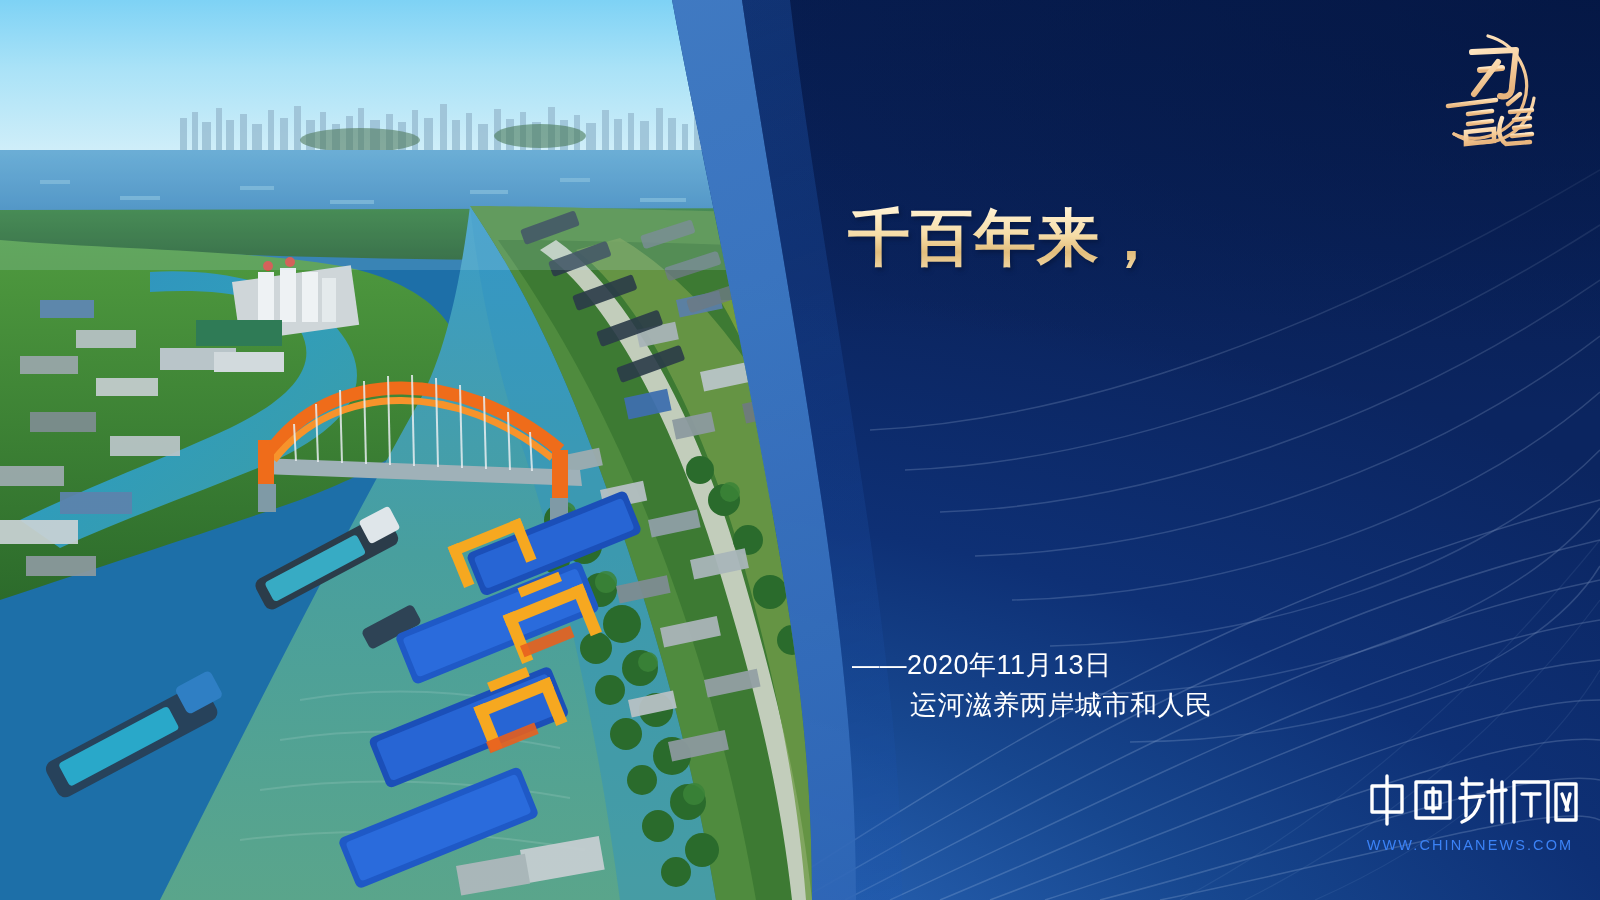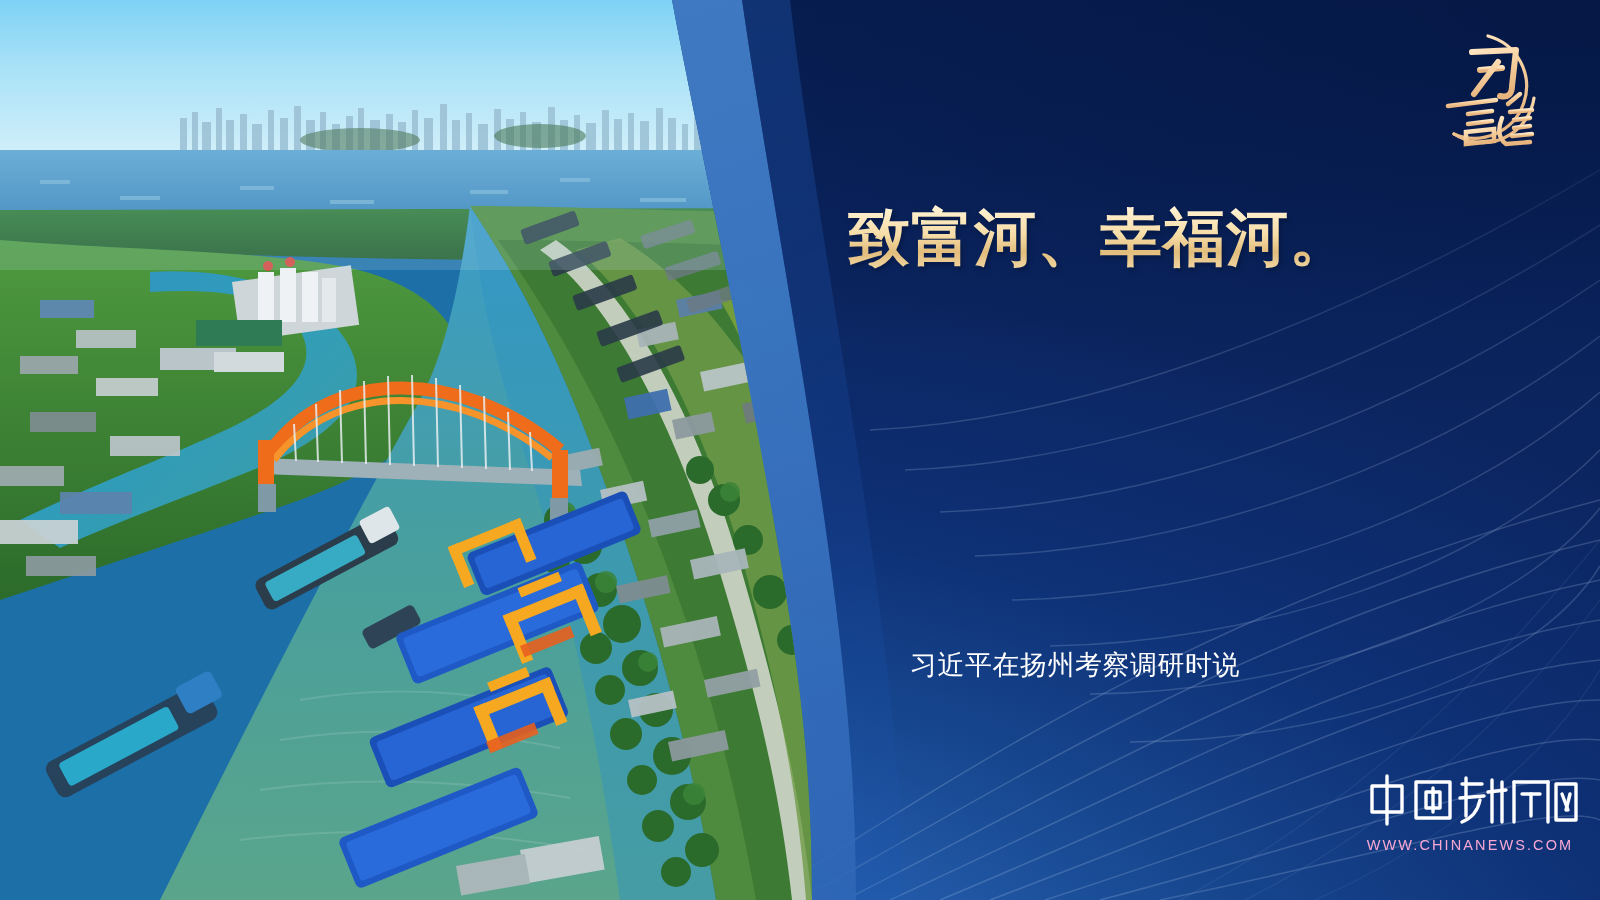--- a/index.html
+++ b/index.html
@@ -68,21 +68,21 @@
 
   
   .attrib{position:absolute;left:852px;top:645px;color:#ffffff;}
   .attrib .a1{font-size:27px;line-height:40px;letter-spacing:.5px;white-space:nowrap;}
   .attrib .a2{font-size:27px;line-height:40px;letter-spacing:.5px;white-space:nowrap;padding-left:58px;}
 
   
   .brand{position:absolute;left:1362px;top:772px;width:216px;text-align:center;}
   .brand-cn{display:block;}
   .brand-url{
-    display:block;margin-top:5px;color:#f9a8d4;font-size:14.5px;letter-spacing:2.1px;
+    display:block;margin-top:5px;color:#3b82f6;font-size:14.5px;letter-spacing:2.1px;
     font-family:"Liberation Sans","DejaVu Sans",sans-serif;
   }
 </style>
 </head>
 <body>
 
 <div id="poster">
 
   <div class="bg-base"></div>
 
@@ -470,25 +470,26 @@
         <path d="M86,88 L108,86"></path>
         <path d="M90,96 L106,94"></path>
         <path d="M90,104 L106,102"></path>
         <path d="M88,112 L108,110"></path>
         <path d="M78,94 C74,104 74,114 82,120 L106,118"></path>
       </g>
     </svg>
   </div>
 
   <div class="quote">
-    <div class="qline">致富河、幸福河。</div>
+    <div class="qline">千百年来，</div>
   </div>
 
   <div class="attrib">
-    <div class="a2">习近平在扬州考察调研时说</div>
+    <div class="a1">——2020年11月13日</div>
+    <div class="a2">运河滋养两岸城市和人民</div>
   </div>
 
   <div class="brand">
     <span class="brand-cn">
       <svg viewBox="0 0 216 56" width="216" height="56">
         <g fill="none" stroke="#ffffff" stroke-width="3.4" stroke-linecap="round" stroke-linejoin="round">
 
           <path d="M10,14 L40,14 L40,40 L10,40 Z"></path>
           <path d="M25,4 L25,52"></path>
 

